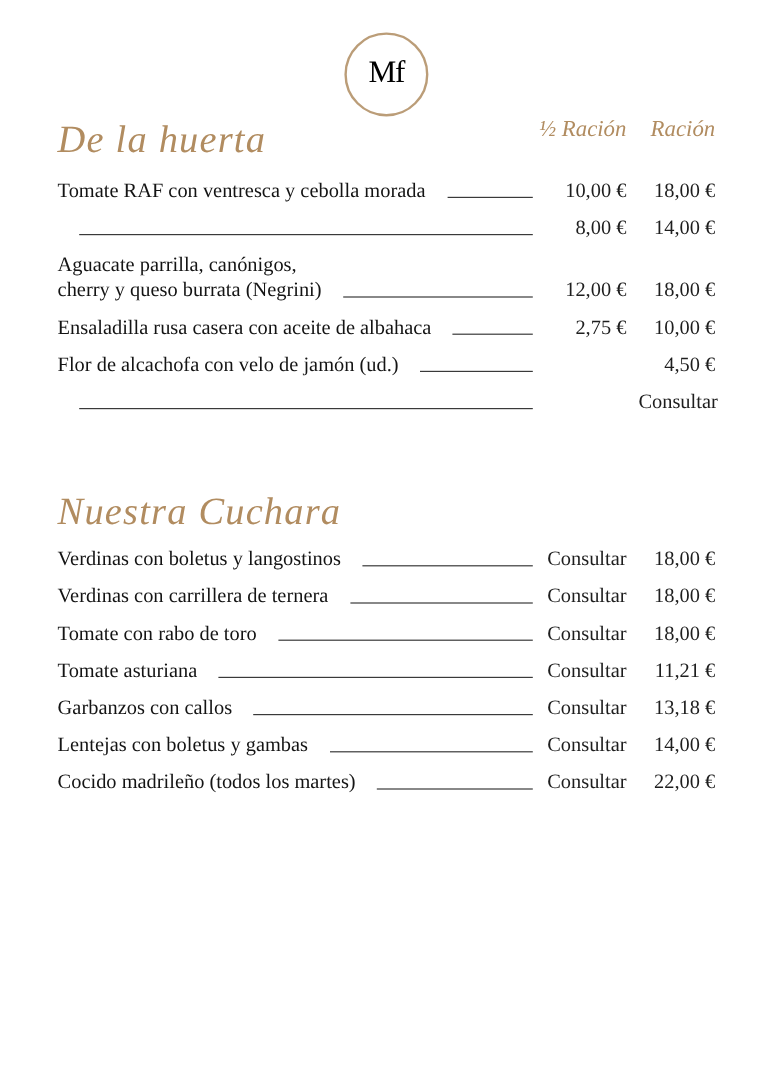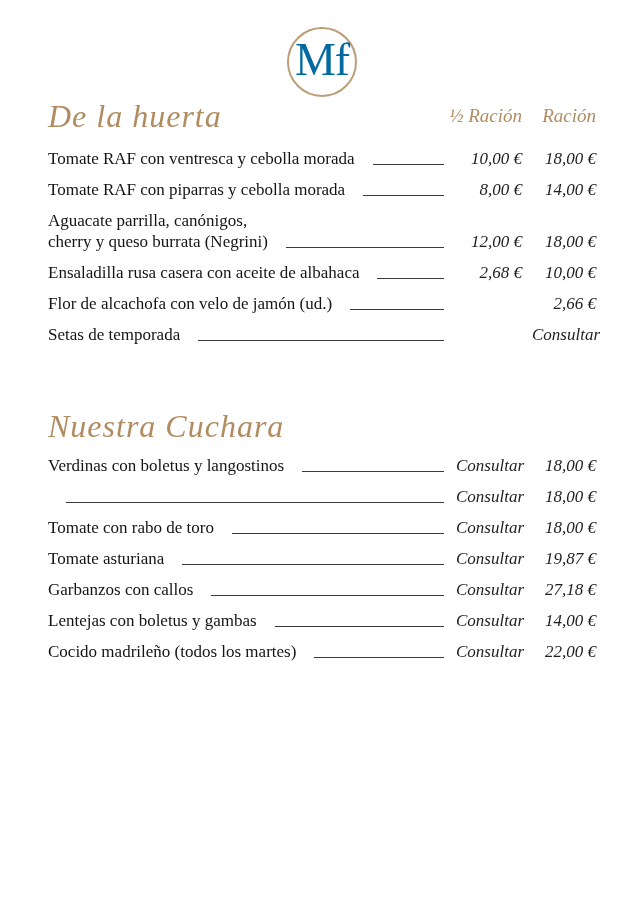--- a/index.html
+++ b/index.html
@@ -19,30 +19,30 @@
     height: 70px;
     border: 2px solid #bb9d78;
     border-radius: 50%;
     margin: 27px auto 0 auto;
     display: flex;
     align-items: center;
     justify-content: center;
   }
   .logo-text {
     font-family: "Liberation Serif", serif;
-    font-size: 46px;
+    font-size: 26px;
     line-height: 1;
-    color: #0369a1;
+    color: #000000;
     letter-spacing: -1px;
     padding-bottom: 4px;
   }
   .section-header {
     display: flex;
     justify-content: space-between;
-    align-items: center;
+    align-items: flex-start;
     margin-top: 0;
   }
   .section-title {
     font-family: "Liberation Serif", serif;
     font-style: italic;
     font-weight: 400;
     font-size: 32px;
     line-height: 1.2;
     color: #b18c60;
     letter-spacing: 1px;
@@ -72,21 +72,20 @@
     color: #141414;
     white-space: pre-line;
   }
   .leader {
     flex: 1;
     min-width: 26px;
     border-bottom: 1.2px solid #3a3a3a;
     margin: 0 12px 4px 18px;
   }
   .price {
-    font-style: italic;
     font-size: 17px;
     line-height: 1.18;
     color: #1e1e1e;
     text-align: right;
     white-space: nowrap;
   }
   .price.half { width: 66px; }
   .price.full { width: 64px; margin-left: 10px; }
   .section-2-title-wrap { margin-top: 62px; }
 </style>
@@ -108,86 +107,85 @@
       </span>
     </div>
     <div class="rows">
       <div class="row" style="margin-top:14px;justify-content:center;">
         <span class="item-name">Tomate RAF con ventresca y cebolla morada</span>
         <span class="leader"></span>
         <span class="price half">10,00 €</span>
         <span class="price full">18,00 €</span>
       </div>
       <div class="row">
-        <span class="item-name">Tomate RAF con piparras y cebolla morada</span>
         <span class="leader"></span>
         <span class="price half">8,00 €</span>
         <span class="price full">14,00 €</span>
       </div>
       <div class="row">
         <span class="item-name">Aguacate parrilla, canónigos,
 cherry y queso burrata (Negrini)</span>
         <span class="leader"></span>
         <span class="price half">12,00 €</span>
         <span class="price full">18,00 €</span>
       </div>
       <div class="row">
         <span class="item-name">Ensaladilla rusa casera con aceite de albahaca</span>
         <span class="leader"></span>
-        <span class="price half">2,68 €</span>
+        <span class="price half">2,75 €</span>
         <span class="price full">10,00 €</span>
       </div>
       <div class="row">
         <span class="item-name">Flor de alcachofa con velo de jamón (ud.)</span>
         <span class="leader"></span>
         <span class="price half"></span>
-        <span class="price full">2,66 €</span>
-      </div>
-      <div class="row">
-        <span class="item-name">Setas de temporada</span>
+        <span class="price full">4,50 €</span>
+      </div>
+      <div class="row">
         <span class="leader"></span>
         <span class="price half"></span>
         <span class="price full">Consultar</span>
       </div>
     </div>
   </div>
 
   <div class="section">
     <div class="section-header section-2-title-wrap">
       <span class="section-title">Nuestra Cuchara</span>
     </div>
     <div class="rows">
       <div class="row" style="">
         <span class="item-name">Verdinas con boletus y langostinos</span>
         <span class="leader"></span>
         <span class="price half">Consultar</span>
         <span class="price full">18,00 €</span>
       </div>
       <div class="row">
+        <span class="item-name">Verdinas con carrillera de ternera</span>
         <span class="leader"></span>
         <span class="price half">Consultar</span>
         <span class="price full">18,00 €</span>
       </div>
       <div class="row">
         <span class="item-name">Tomate con rabo de toro</span>
         <span class="leader"></span>
         <span class="price half">Consultar</span>
         <span class="price full">18,00 €</span>
       </div>
       <div class="row">
         <span class="item-name">Tomate asturiana</span>
         <span class="leader"></span>
         <span class="price half">Consultar</span>
-        <span class="price full">19,87 €</span>
+        <span class="price full">11,21 €</span>
       </div>
       <div class="row">
         <span class="item-name">Garbanzos con callos</span>
         <span class="leader"></span>
         <span class="price half">Consultar</span>
-        <span class="price full">27,18 €</span>
+        <span class="price full">13,18 €</span>
       </div>
       <div class="row">
         <span class="item-name">Lentejas con boletus y gambas</span>
         <span class="leader"></span>
         <span class="price half">Consultar</span>
         <span class="price full">14,00 €</span>
       </div>
       <div class="row">
         <span class="item-name">Cocido madrileño (todos los martes)</span>
         <span class="leader"></span>

